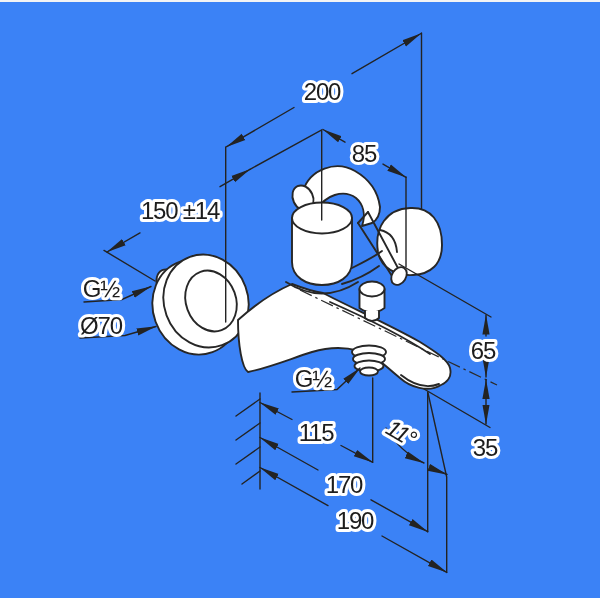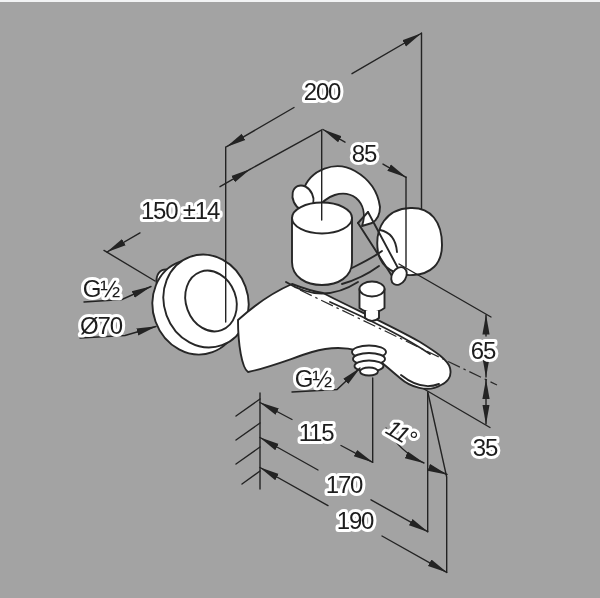--- a/index.html
+++ b/index.html
@@ -1,16 +1,16 @@
 <!DOCTYPE html>
 <html><head>
 <meta charset="utf-8">
 <style>
   html,body{margin:0;padding:0;background:#fff;}
-  .stage{position:relative;width:600px;height:598px;background:#a3a3a3;overflow:hidden;
+  .stage{position:relative;width:600px;height:598px;background:#3b82f6;overflow:hidden;
          font-family:"Liberation Sans",sans-serif;}
   .stage::before{content:"";position:absolute;top:0;left:0;right:0;height:2px;background:#f2f3f4;}
   svg{position:absolute;top:0;left:0;}
   text{font-family:"Liberation Sans",sans-serif;font-size:24px;letter-spacing:-1.2px;fill:#1d1d1d;
        paint-order:stroke;stroke:#ffffff;stroke-width:6px;stroke-linejoin:round;}
   .deg{font-size:23px;font-style:italic;}
   .obj{stroke:#272727;stroke-width:1.9;fill:none;stroke-linecap:round;stroke-linejoin:round;}
   .objf{stroke:#272727;stroke-width:1.9;fill:#ffffff;stroke-linecap:round;stroke-linejoin:round;}
   .dim{stroke:#232323;stroke-width:1.4;fill:none;stroke-linecap:round;}
   .cl{stroke:#2b2b2b;stroke-width:1.2;fill:none;stroke-dasharray:13 4 2.5 4;}

